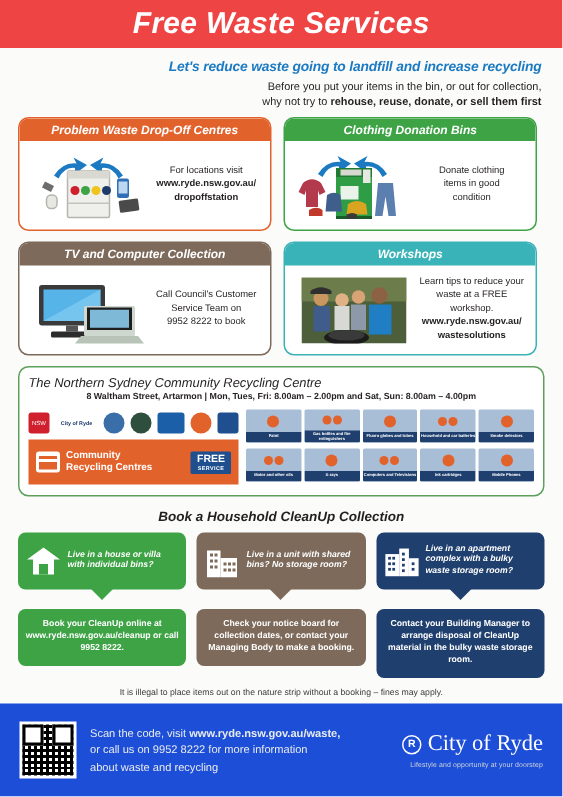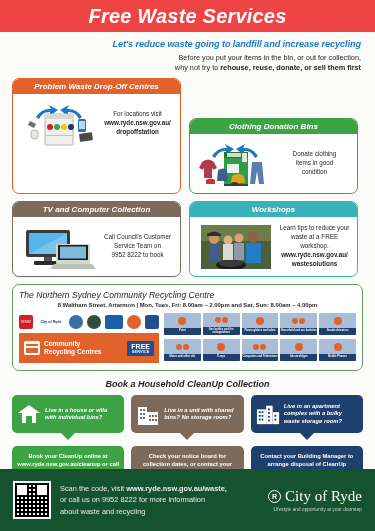--- a/index.html
+++ b/index.html
@@ -49,21 +49,21 @@
   }
   .card-body { display: flex; align-items: center; padding: 4px 5px; height: 59px; }
   .card-art { width: 82px; display: flex; align-items: center; justify-content: center; }
   .card-text {
     flex: 1; text-align: center; font-size: 6.3px; color: #231f20; line-height: 1.42;
   }
   .card-text b { font-weight: bold; }
   .c-orange .card-head { background: #e2622c; }
   .c-orange { border-color: #e2622c; }
   .c-green .card-head { background: #3da345; }
-  .c-green { border-color: #3da345; margin-top: 40px; }
+  .c-green { border-color: #3da345; }
   .c-brown .card-head { background: #7d6a5b; }
   .c-brown { border-color: #7d6a5b; }
   .c-teal .card-head { background: #39b3b8; }
   .c-teal { border-color: #39b3b8; }
 
   
   .crc {
     margin: 7px 12px 0; border: 1px solid #5da05c; border-radius: 7px;
     background: #fff; padding: 5px 6px 7px;
   }
@@ -125,21 +125,21 @@
   .cu-bottom { border-radius:5px; margin-top:13px; padding:7px 5px; color:#fff; font-size:5.8px; font-weight:bold; text-align:center; line-height:1.38; min-height:38px; display:flex; align-items:center; justify-content:center; }
   .g .cu-top { background:#3da345; } .g .cu-top::after { border-top-color:#3da345; } .g .cu-bottom { background:#3da345; }
   .b .cu-top { background:#7d6a5b; } .b .cu-top::after { border-top-color:#7d6a5b; } .b .cu-bottom { background:#7d6a5b; }
   .n .cu-top { background:#1f3f6e; } .n .cu-top::after { border-top-color:#1f3f6e; } .n .cu-bottom { background:#1f3f6e; }
 
   .illegal { text-align:center; font-size:5.8px; color:#3b3b3b; margin-top:7px; }
 
   
   .footer {
     position:absolute; left:0; bottom:0; width:375px; height:62px;
-    background:#14532d; display:flex; align-items:center; padding:0 13px; gap:9px;
+    background:#1d4ed8; display:flex; align-items:center; padding:0 13px; gap:9px;
   }
   .qr { width:38px; height:38px; background:#fff; padding:2px; }
   .qr-inner { width:100%; height:100%; background:
      repeating-linear-gradient(90deg,#000 0 2px,#fff 2px 4px),
      repeating-linear-gradient(0deg,#000 0 2px,transparent 2px 4px);
      background-blend-mode:multiply; position:relative; }
   .qr-inner::before,.qr-inner::after{content:"";position:absolute;width:10px;height:10px;border:2px solid #000;background:#fff;}
   .qr-inner::before{left:0;top:0;}
   .qr-inner::after{right:0;top:0;}
   .footer-text { flex:1; color:#e8eced; font-size:7.4px; line-height:1.55; }

